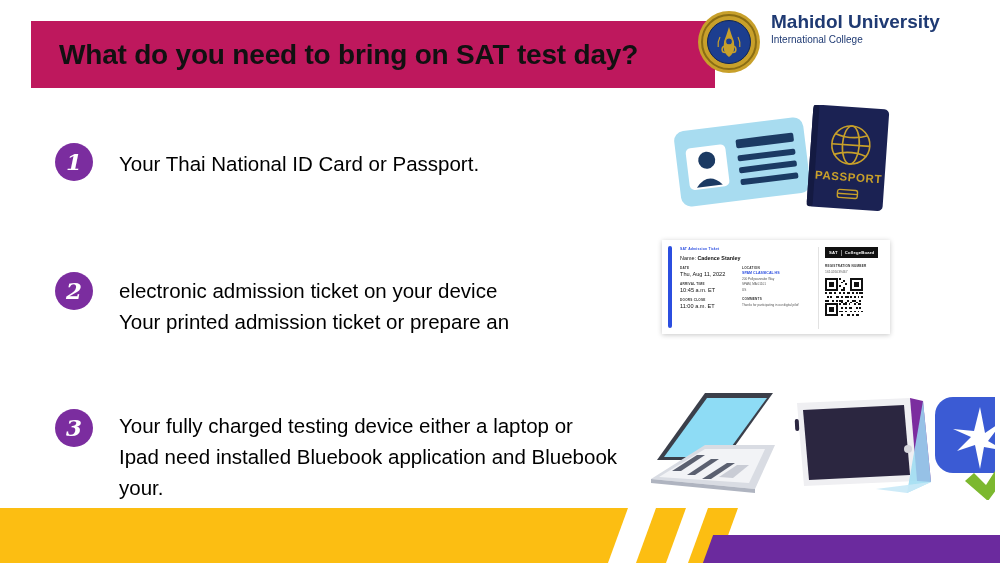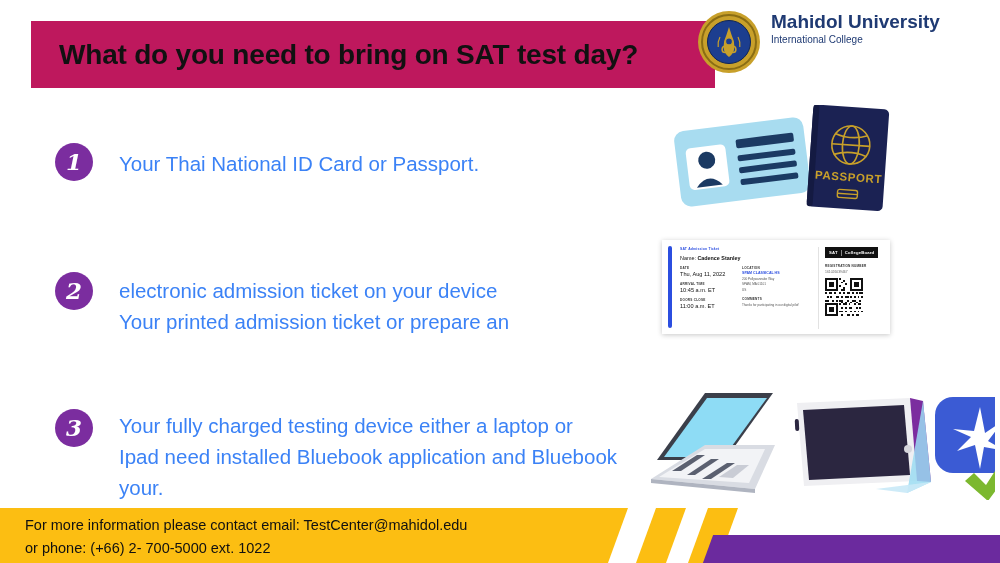--- a/index.html
+++ b/index.html
@@ -118,21 +118,21 @@
     font-style: italic;
     font-size: 23px;
     font-weight: bold;
     color: #ffffff;
     line-height: 1;
     margin-top: -2px;
   }
   .item-text {
     margin-left: 26px;
     font-size: 20.5px;
-    color: #3b82f6;
+    color: #000000;
     line-height: 1.52;
     max-width: 520px;
   }
 
   #item-1 { left: 55px; top: 143px; }
   #item-2 { left: 55px; top: 272px; }
   #item-3 { left: 55px; top: 409px; }
   #item-1 .item-text { padding-top: 5px; }
   #item-2 .item-text { padding-top: 3px; }
   #item-3 .item-text { padding-top: 1px; }
@@ -480,18 +480,14 @@
       </g>
     </svg>
   </div>
 
   <div class="footer-band"></div>
   <div class="footer-white" style="left:618px; width:28px;"></div>
   <div class="footer-white" style="left:676px; width:22px;"></div>
   <div class="footer-white" style="left:728px; width:290px;"></div>
   <div class="footer-purple"></div>
   <div class="footer-purple-fill"></div>
-  <div class="footer-text">
-    <div>For more information please contact  email: TestCenter@mahidol.edu</div>
-    <div>or phone: (+66) 2- 700-5000 ext. 1022</div>
-  </div>
 
 </div>
 
 </body></html>

